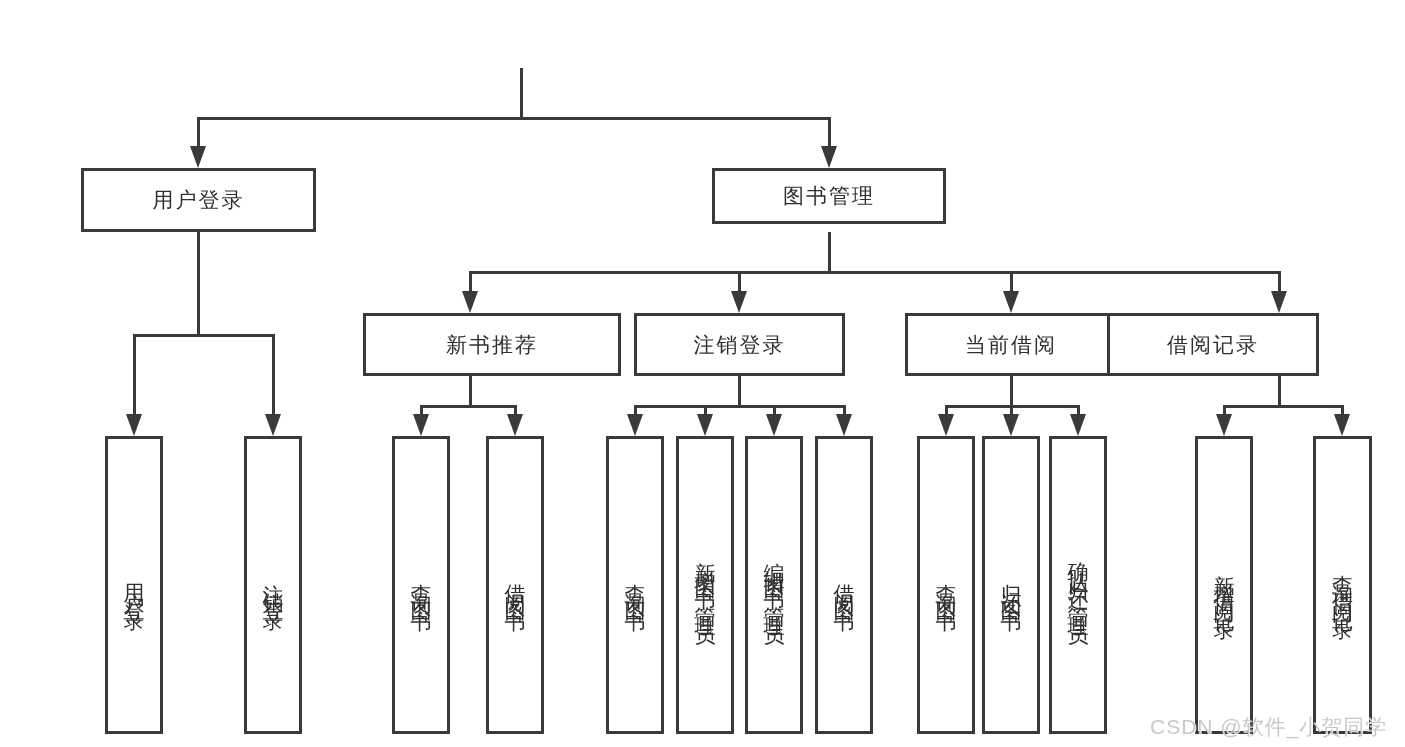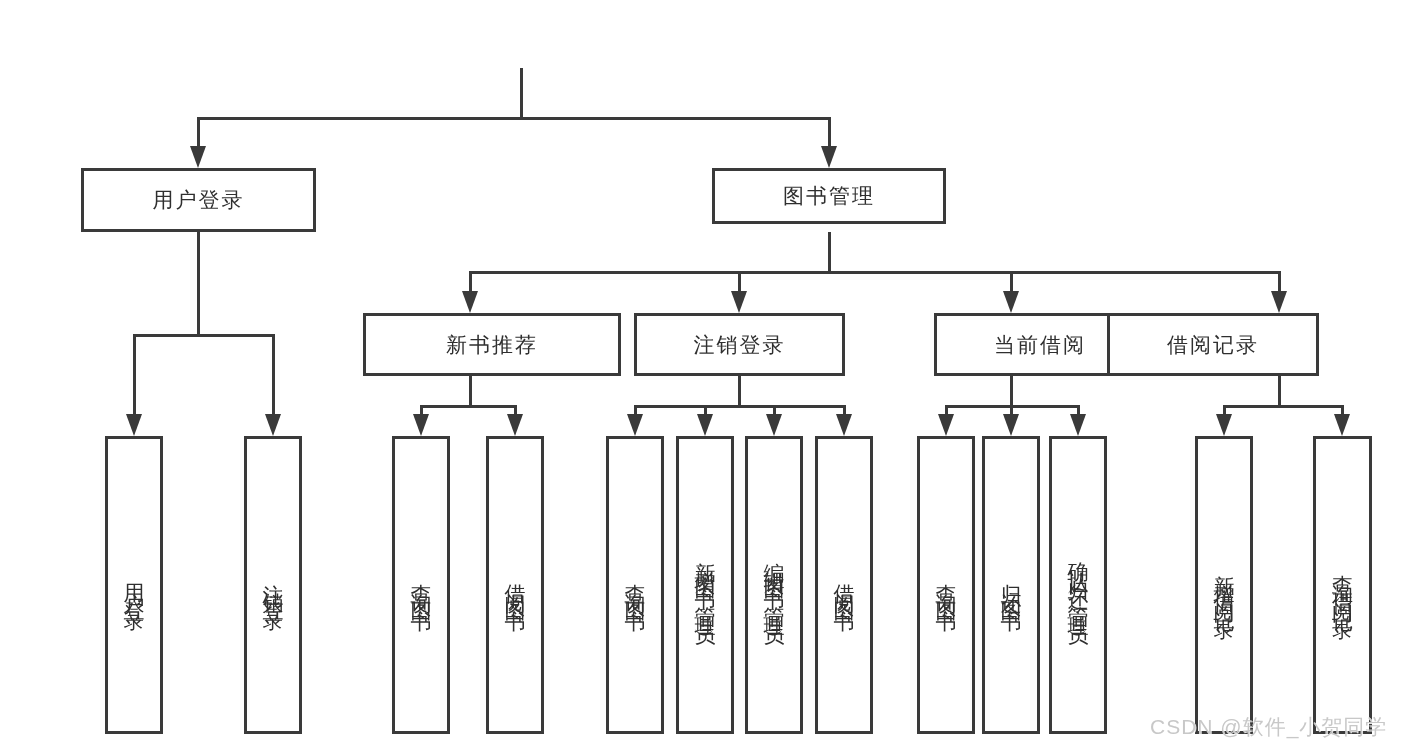--- a/index.html
+++ b/index.html
@@ -66,21 +66,21 @@
 <body>
 
 <div class="canvas">
 
 
   <div class="node" style="left:81px; top:168px; width:235px; height:64px;">用户登录</div>
   <div class="node" style="left:712px; top:168px; width:234px; height:56px;text-align:center;">图书管理</div>
 
   <div class="node" style="left:363px; top:313px; width:258px; height:63px;">新书推荐</div>
   <div class="node" style="left:634px; top:313px; width:211px; height:63px;">注销登录</div>
-  <div class="node" style="left:934px; top:313px; width:212px; height:63px;">当前借阅</div>
+  <div class="node" style="left:905px; top:313px; width:212px; height:63px;">当前借阅</div>
   <div class="node" style="left:1107px; top:313px; width:212px; height:63px;">借阅记录</div>
 
   <div class="node v" style="left:105px; top:436px; width:58px; height:298px;">用户登录</div>
   <div class="node v" style="left:244px; top:436px; width:58px; height:298px;">注销登录</div>
 
   <div class="node v" style="left:392px; top:436px; width:58px; height:298px;">查询图书</div>
   <div class="node v" style="left:486px; top:436px; width:58px; height:298px;">借阅图书</div>
 
   <div class="node v" style="left:606px; top:436px; width:58px; height:298px;">查询图书</div>
   <div class="node v" style="left:676px; top:436px; width:58px; height:298px;">新增图书（管理员）</div>

